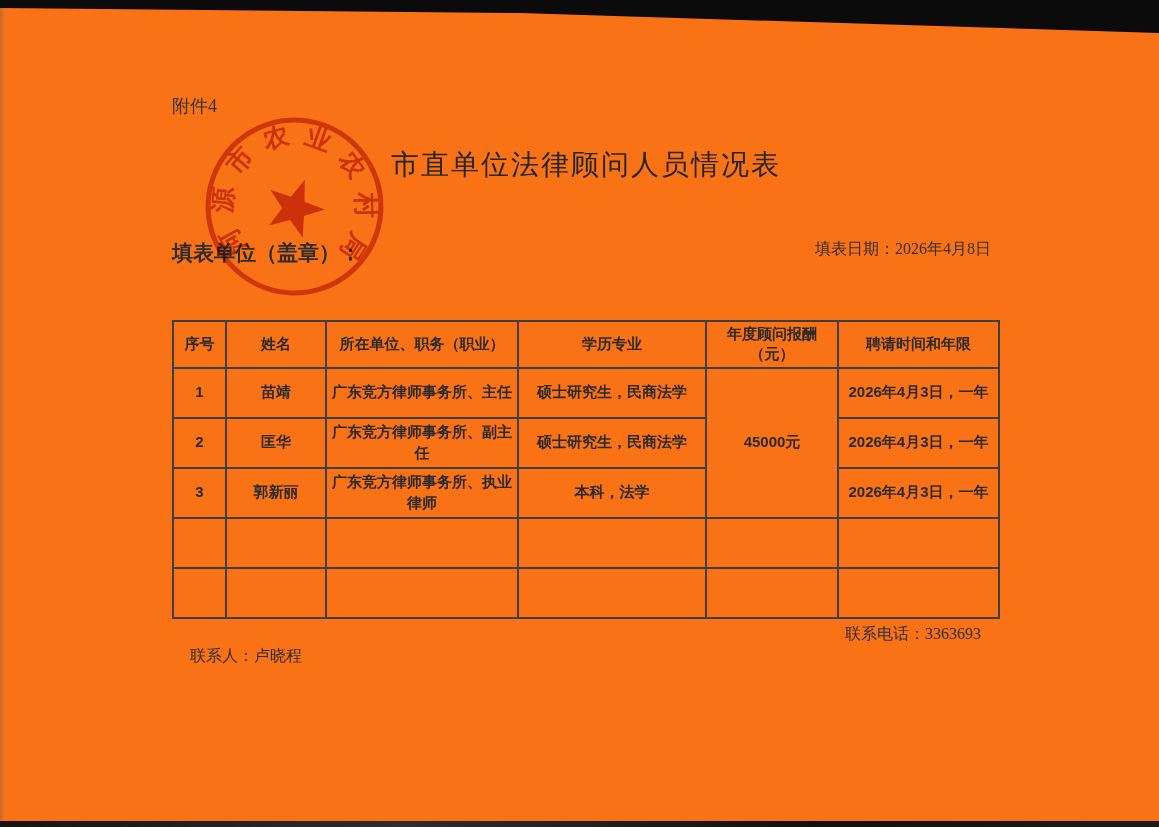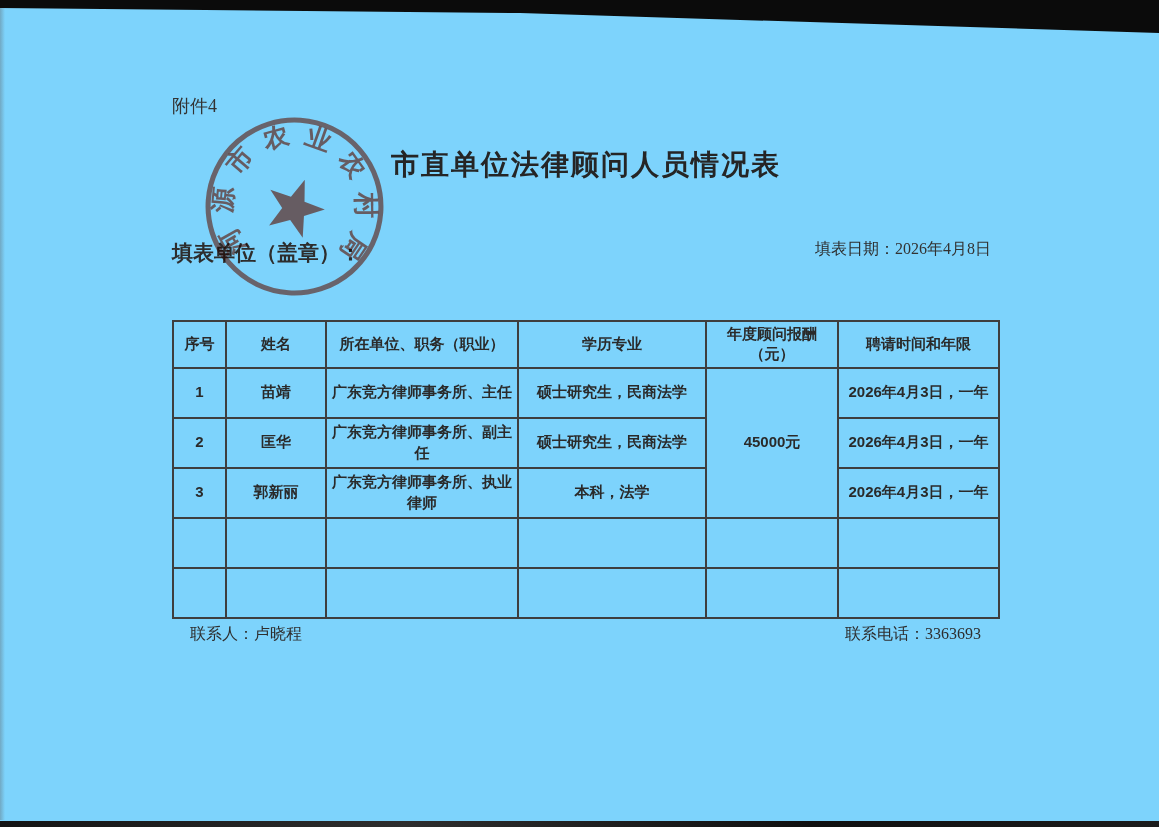--- a/index.html
+++ b/index.html
@@ -1,18 +1,18 @@
 <!DOCTYPE html>
 <html><head>
 <meta charset="utf-8">
 <style>
   html,body { margin:0; padding:0; background:#ffffff; }
   .doc {
     position:relative; width:1159px; height:827px; overflow:hidden;
-    background:#7dd3fc; color:#2b2b2b;
+    background:#f97316; color:#2b2b2b;
     font-family:"Liberation Sans", sans-serif;
   }
   
   .edge-top {
     position:absolute; top:0; left:0; width:1159px; height:34px; background:#0b0b0b;
     clip-path:polygon(0 0, 1159px 0, 1159px 33px, 520px 13px, 0 8px);
   }
   .edge-bottom {
     position:absolute; bottom:0; left:0; width:1159px; height:6px;
     background:linear-gradient(90deg,#141414,#2e2e2e 35%,#101010 70%,#1c1c1c);
@@ -20,21 +20,21 @@
   .edge-left {
     position:absolute; top:8px; left:0; width:5px; height:812px;
     background:linear-gradient(90deg, rgba(90,90,90,.35), rgba(255,255,255,0));
   }
   .attachment {
     position:absolute; left:172px; top:94px;
     font-family:"Liberation Serif", serif; font-size:18px; color:#333;
   }
   .title {
     position:absolute; left:0; right:0; top:146px; text-align:center; padding-left:13px;
-    font-size:28px; font-weight:bold; letter-spacing:2px; color:#252525;
+    font-size:28px; font-weight:normal; letter-spacing:2px; color:#252525;
   }
   .meta-unit {
     position:absolute; left:172px; top:239px; z-index:1;
     font-size:21px; font-weight:bold; color:#2d2d2d;
   }
   .meta-date { position:absolute; left:815px; top:239px; font-size:16px; }
   .meta-date .lbl { font-weight:normal; color:#2d2d2d; }
   .meta-date .val { font-family:"Liberation Serif", serif; color:#333; }
   .stamp {
     position:absolute; left:203px; top:115px; width:183px; height:183px;
@@ -43,21 +43,21 @@
   .table-wrap { position:absolute; left:172px; top:307px; }
   table { border-collapse:collapse; table-layout:fixed; width:826px;margin-top:13px; }
   th, td {
     border:2px solid #3e3e3e; text-align:center; vertical-align:middle;
     font-size:15px; font-weight:bold; color:#2a2a2a; padding:2px 5px; line-height:1.35;
   }
   tr.hdr  { height:45px; }
   tr.row  { height:50px; }
   .pre { white-space:pre-line; }
   .footer-item { position:absolute; top:624px; font-family:"Liberation Serif", serif; font-size:16px; color:#2e2e2e; }
-  .f1 { left:190px; } .f2 { left:505px; } .f3 { left:845px; }
+  .f1 { left:190px;margin-top:22px; } .f2 { left:505px; } .f3 { left:845px; }
 </style>
 </head>
 <body>
 
 <div class="doc">
 
   <div class="edge-top"></div>
   <div class="edge-left"></div>
   <div class="edge-bottom"></div>
 

